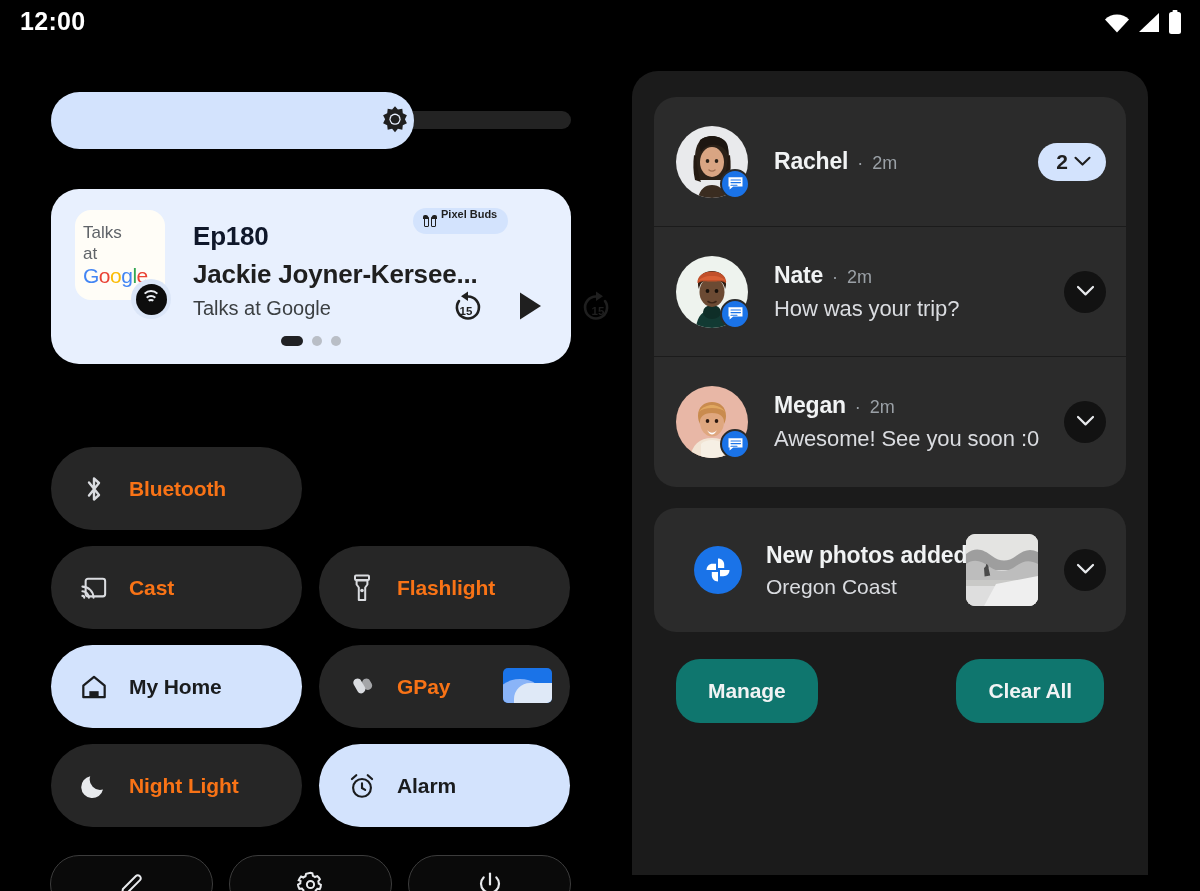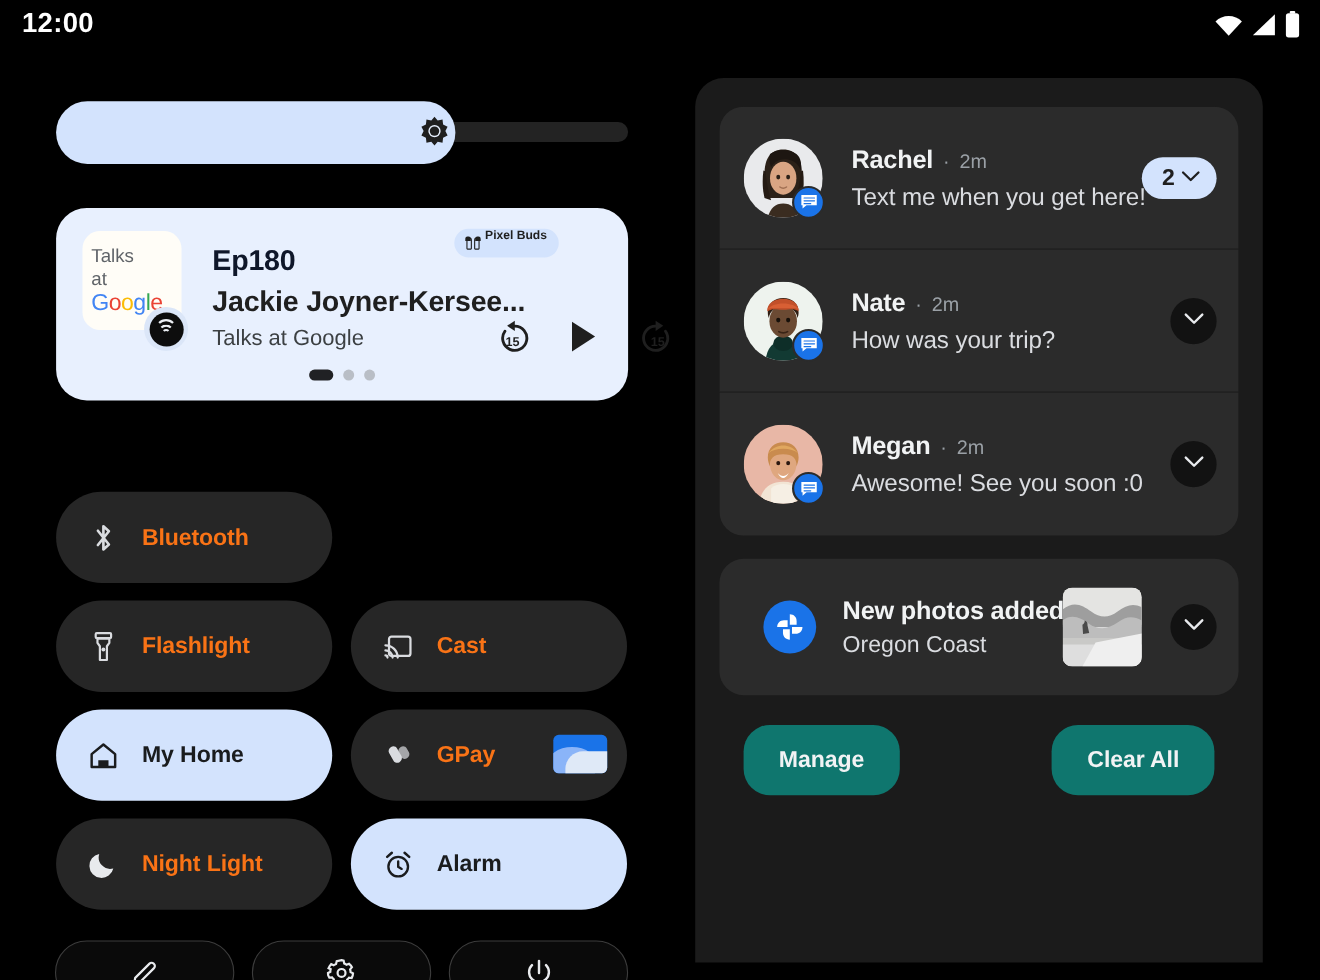--- a/index.html
+++ b/index.html
@@ -289,37 +289,37 @@
               <path d="M6 7.5 16 20 11 24.5V3.5L16 8 6 20.5" fill="none" stroke="#dadce0" stroke-width="2.4" stroke-linejoin="round" stroke-linecap="round"></path>
             </svg>
           </span>
           <span class="tile-label">Bluetooth</span>
         </div>
       </div>
 
       <div class="tile-row">
         <div class="tile off">
           <span class="tile-icon">
+            <svg width="28" height="24" viewBox="0 0 28 24">
+              <rect x="5" y="2" width="21" height="19" rx="2.5" fill="none" stroke="#dadce0" stroke-width="2.2"></rect>
+              <path d="M1.5 20.5a2 2 0 0 1 2 2M1.5 15.5a7 7 0 0 1 7 7M1.5 10.5a12 12 0 0 1 12 12" fill="none" stroke="#dadce0" stroke-width="2.2" stroke-linecap="round"></path>
+            </svg>
+          </span>
+          <span class="tile-label">Cast</span>
+        </div>
+
+        <div class="tile off">
+          <span class="tile-icon">
             <svg width="18" height="28" viewBox="0 0 18 28">
               <rect x="2" y="1.5" width="14" height="4.5" rx="1" fill="none" stroke="#dadce0" stroke-width="2"></rect>
               <path d="M3.6 6.5h10.8v4l-2.2 3v12.5H5.8V13.5l-2.2-3z" fill="none" stroke="#dadce0" stroke-width="2" stroke-linejoin="round"></path>
               <circle cx="9" cy="16.5" r="1.8" fill="#dadce0"></circle>
             </svg>
           </span>
           <span class="tile-label">Flashlight</span>
-        </div>
-
-        <div class="tile off">
-          <span class="tile-icon">
-            <svg width="28" height="24" viewBox="0 0 28 24">
-              <rect x="5" y="2" width="21" height="19" rx="2.5" fill="none" stroke="#dadce0" stroke-width="2.2"></rect>
-              <path d="M1.5 20.5a2 2 0 0 1 2 2M1.5 15.5a7 7 0 0 1 7 7M1.5 10.5a12 12 0 0 1 12 12" fill="none" stroke="#dadce0" stroke-width="2.2" stroke-linecap="round"></path>
-            </svg>
-          </span>
-          <span class="tile-label">Cast</span>
         </div>
       </div>
 
       <div class="tile-row">
         <div class="tile on">
           <span class="tile-icon">
             <svg width="28" height="26" viewBox="0 0 28 26">
               <path d="M14 2 2.5 11.5V24h23V11.5z" fill="none" stroke="#1a1c1e" stroke-width="2.4" stroke-linejoin="round"></path>
               <path d="M9 24v-6.5h10V24z" fill="#1a1c1e"></path>
             </svg>
@@ -414,21 +414,20 @@
               <path d="M4 5h9.5M4 7.6h9.5M4 10.2h6" stroke="#1a73e8" stroke-width="1.1" stroke-linecap="round"></path>
             </svg>
           </div>
         </div>
         <div class="notif-body">
           <div class="notif-head">
             <span class="notif-name">Rachel</span>
             <span class="notif-sep">·</span>
             <span class="notif-time">2m</span>
           </div>
-          <div class="notif-text">Text me when you get here!</div>
         </div>
         <div class="count-btn">
           <span class="count-num">2</span>
           <span>
             <svg width="17" height="11" viewBox="0 0 17 11">
                 <path d="M1.5 1.8 8.5 8.6 15.5 1.8" fill="none" stroke="#1f1f1f" stroke-width="2.1" stroke-linecap="round" stroke-linejoin="round"></path>
               </svg>
           </span>
         </div>
       </div>

